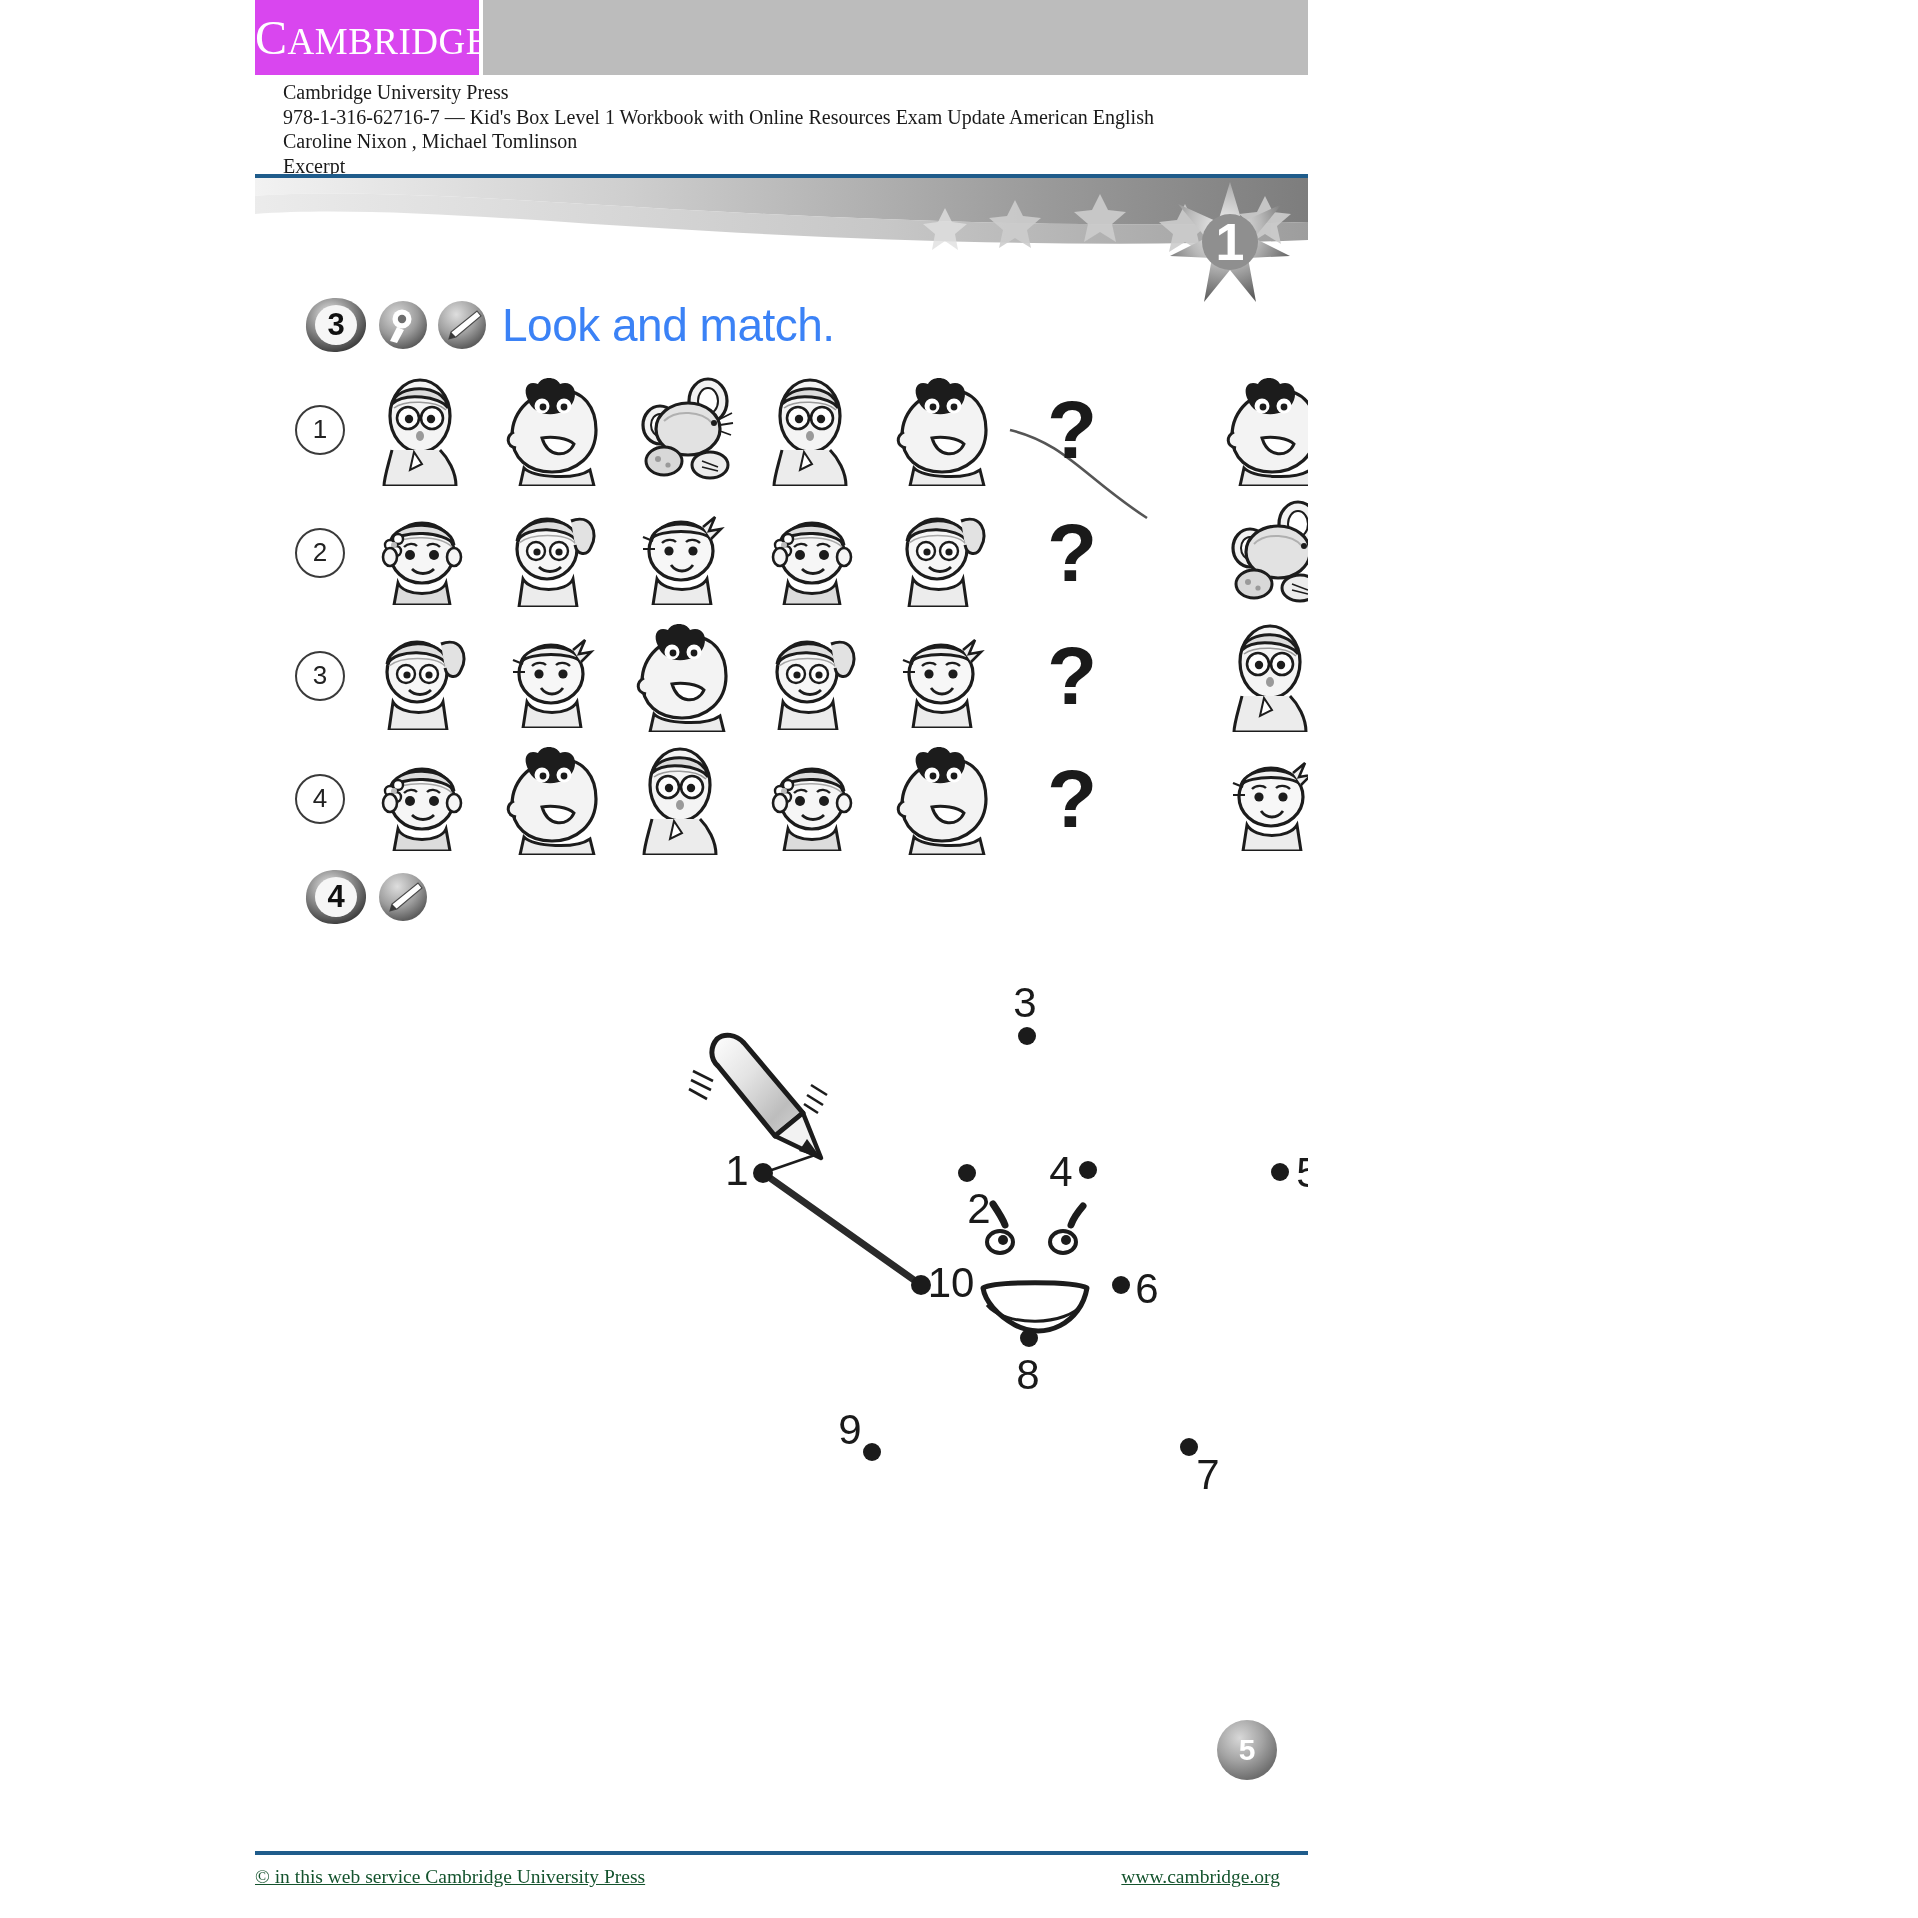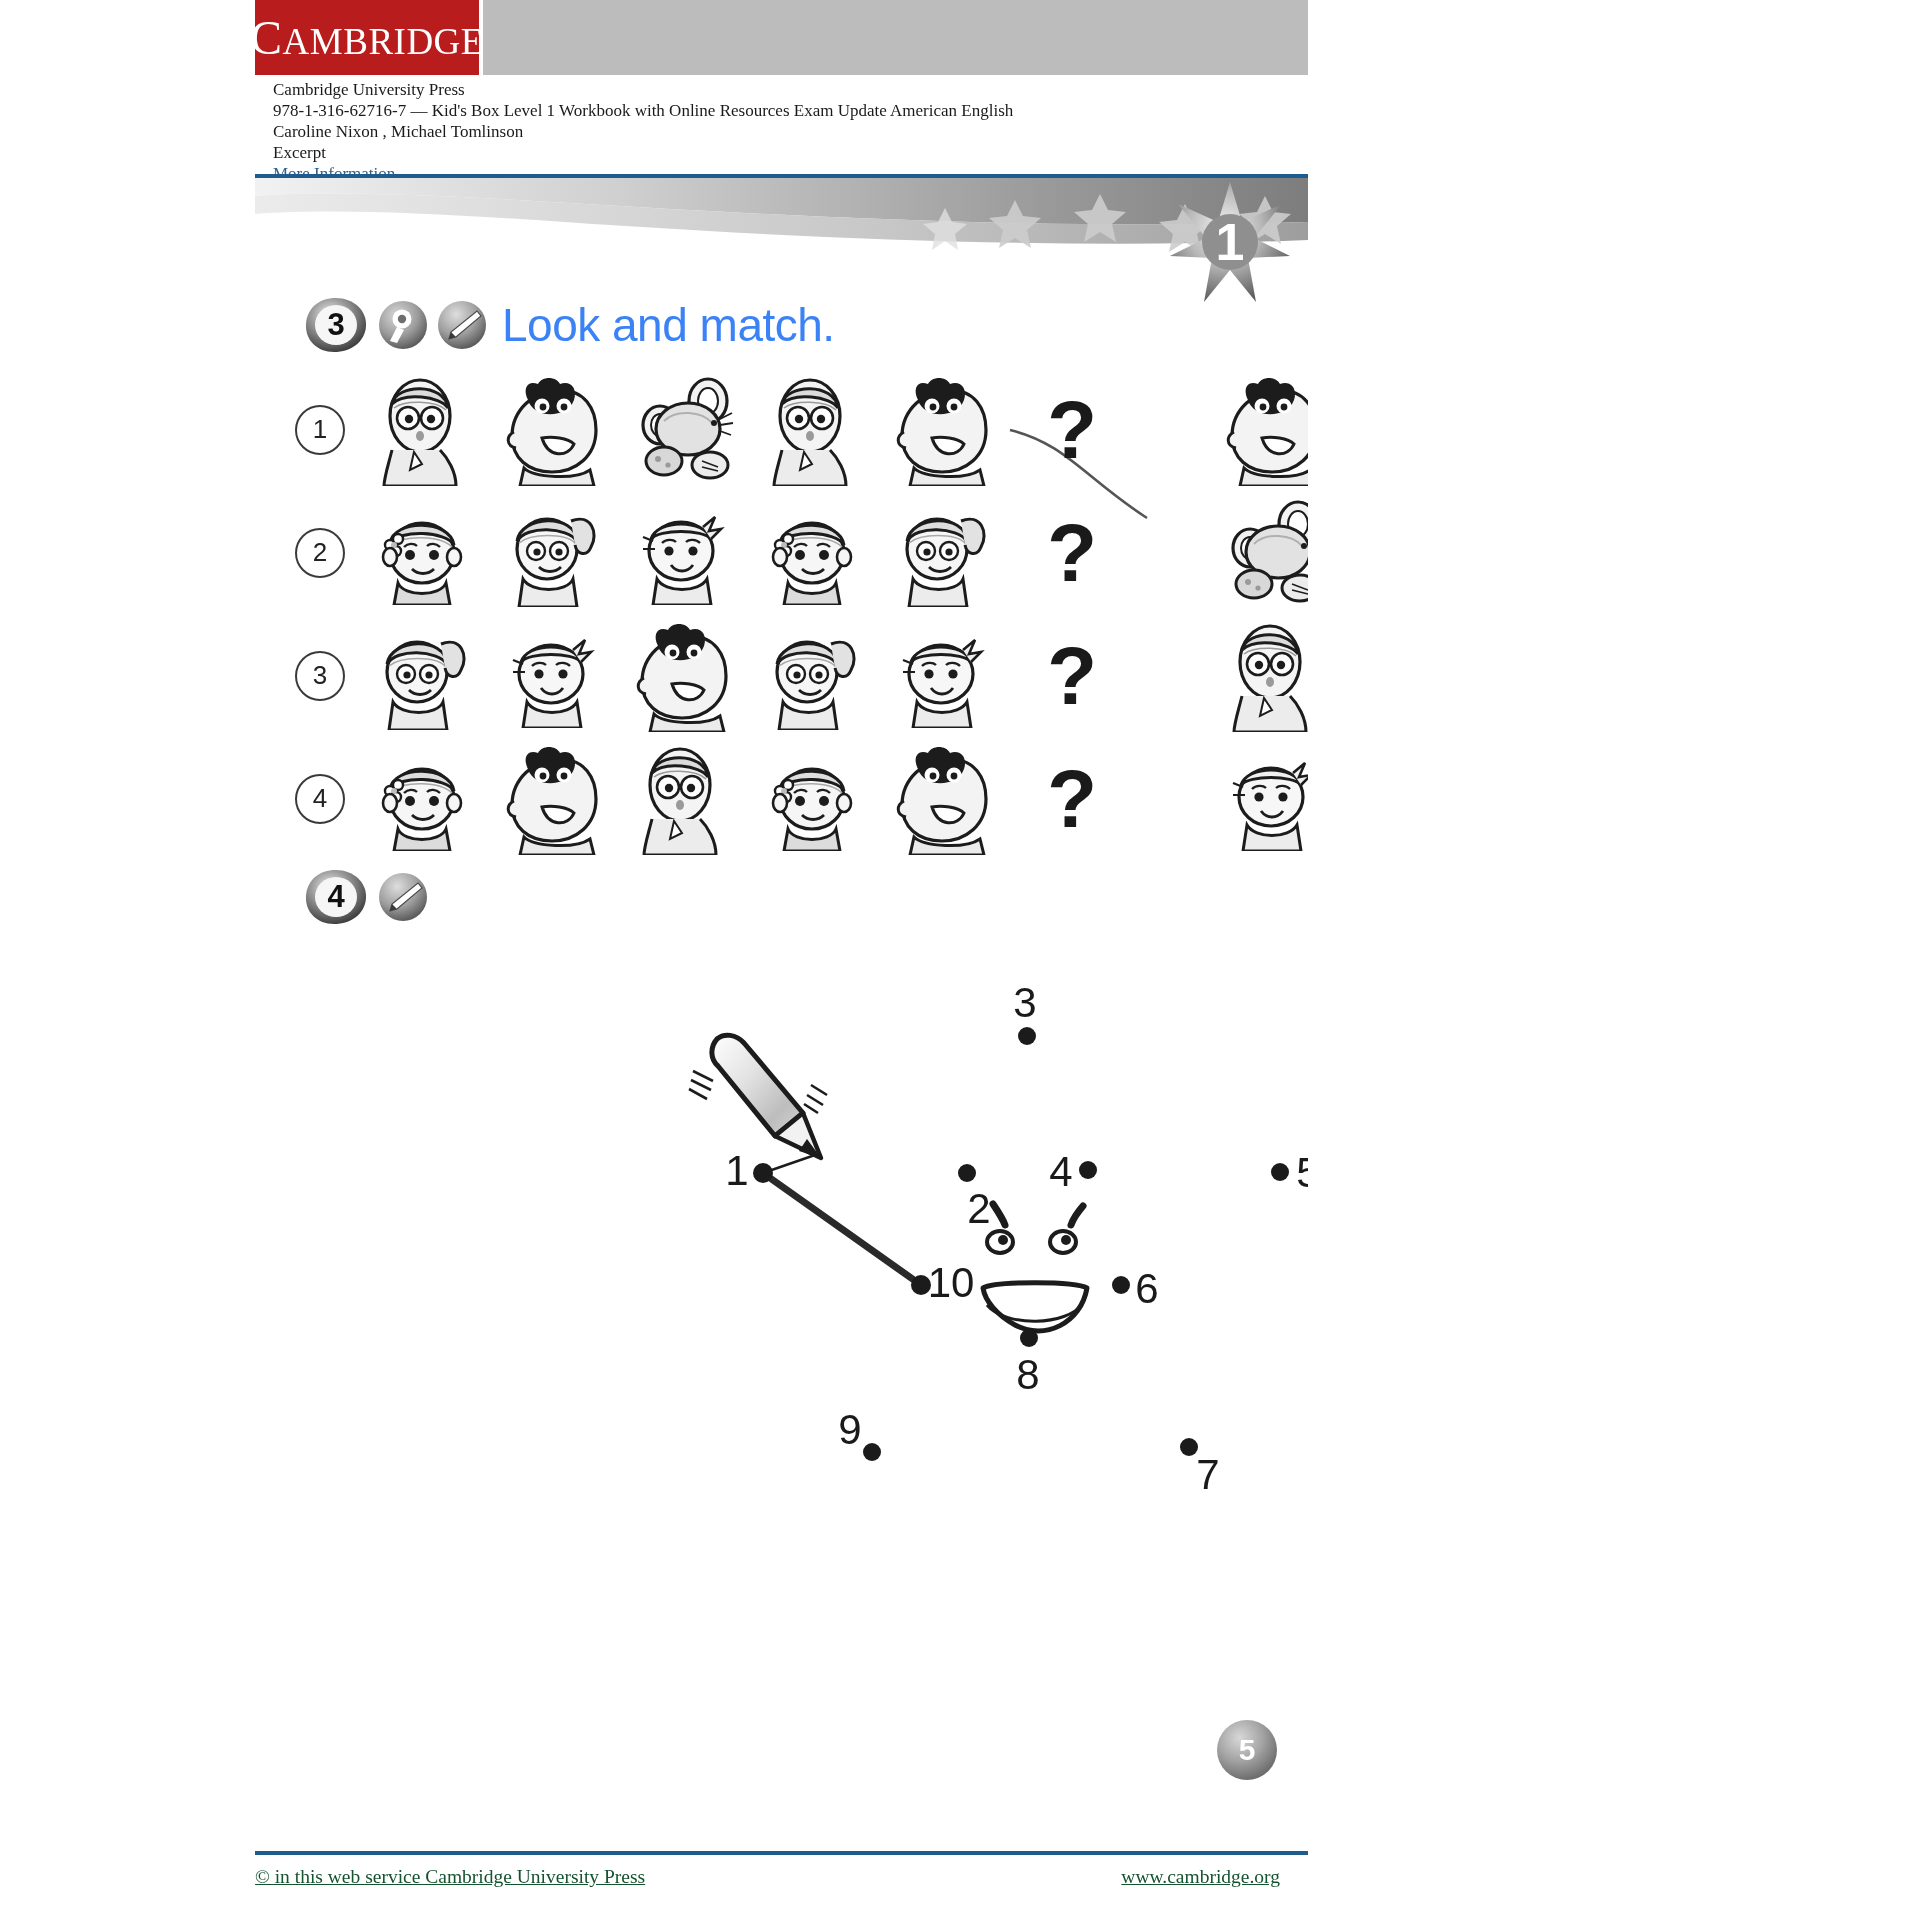--- a/index.html
+++ b/index.html
@@ -21,24 +21,23 @@
     position: absolute;
     left: 255px;
     top: 0;
     width: 1053px;
     height: 75px;
     display: flex;
   }
   .cup-logo-cell {
     width: 228px;
     height: 75px;
-    background: #b91c1c;
+    background: #d946ef;
     display: flex;
     align-items: center;
-    justify-content: center;
     box-sizing: border-box;
     border-right: 4px solid #ffffff;
   }
   .cup-logo-text {
     color: #ffffff;
     font-family: "Liberation Serif", serif;
     font-size: 37px;
     letter-spacing: 0.5px;
     line-height: 1;
     white-space: nowrap;
@@ -48,25 +47,25 @@
   }
   .cup-logo-rest {
     flex: 1;
     background: #bcbcbc;
     height: 75px;
   }
 
   
   .meta {
     position: absolute;
-    left: 273px;
+    left: 283px;
     top: 80px;
     width: 1000px;
     font-family: "Liberation Serif", serif;
-    font-size: 17px;
+    font-size: 20px;
     line-height: 1.23;
     color: #1a1a1a;
   }
   .meta div { white-space: nowrap; }
   .meta .more-info {
     color: #2d5f8f;
     text-decoration: underline;
     cursor: pointer;
   }
 

